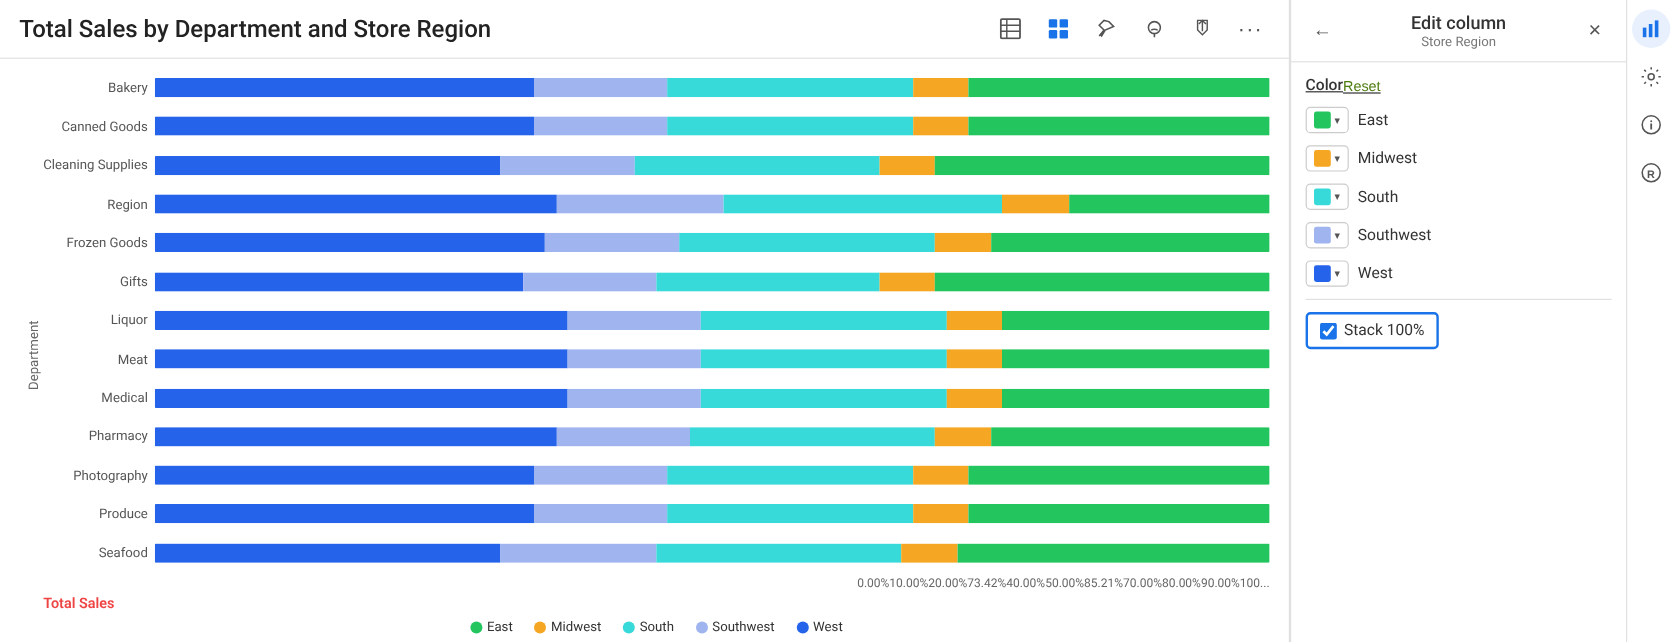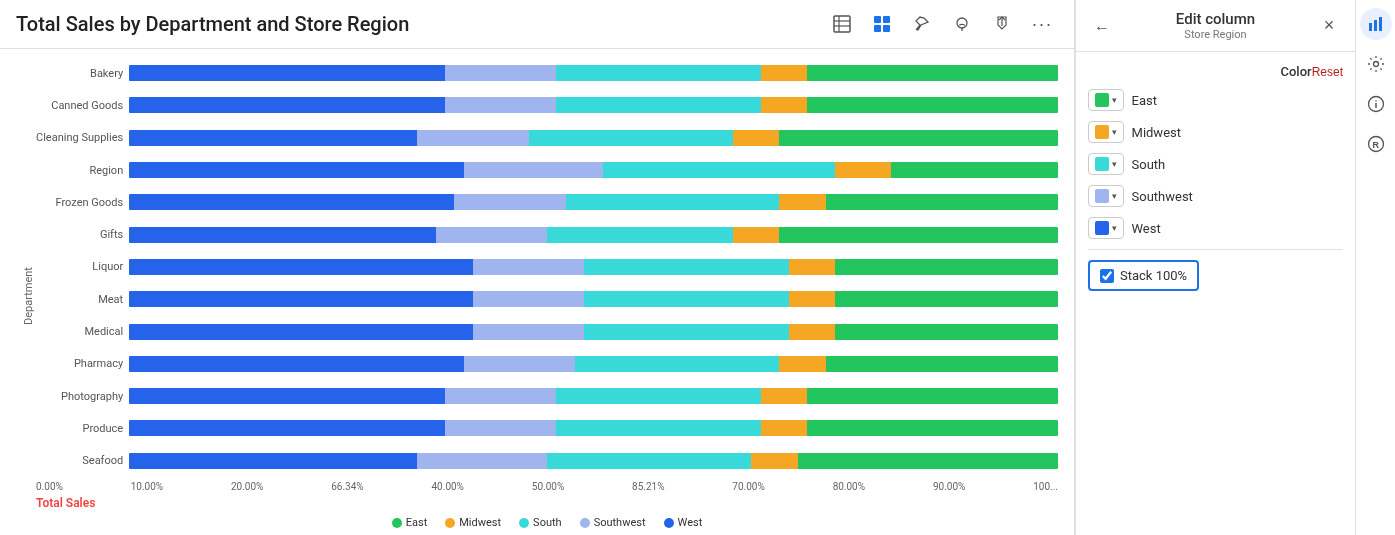--- a/index.html
+++ b/index.html
@@ -14,39 +14,39 @@
     .chart-container { flex: 1; display: flex; flex-direction: column; padding: 8px 16px 0 16px; overflow: hidden; }
     .chart-inner { display: flex; flex: 1; }
     .y-axis-label { writing-mode: vertical-rl; transform: rotate(180deg); font-size: 11px; color: #666; display: flex; align-items: center; justify-content: center; padding-right: 4px; width: 20px; }
     .chart-right { flex: 1; display: flex; flex-direction: column; }
     .bars-area { flex: 1; display: flex; }
     .y-labels { display: flex; flex-direction: column; justify-content: space-around; padding-right: 6px; min-width: 90px; text-align: right; }
     .y-label { font-size: 11px; color: #555; line-height: 1; }
     .bars-canvas { flex: 1; display: flex; flex-direction: column; justify-content: space-around; position: relative; }
     .bar-row { display: flex; height: 16px; width: 100%; border-radius: 1px; overflow: hidden; }
     .bar-seg { height: 100%; }
-    .x-axis { display: flex; justify-content: space-between; padding: 4px 0 2px 0; }
+    .x-axis { display: flex; justify-content: flex-end; padding: 4px 0 2px 0; }
     .x-tick { font-size: 10px; color: #666; }
     .x-axis-label { text-align: left; font-size: 12px; font-weight: 600; color: #ef4444; padding: 2px 0; }
     .legend { display: flex; align-items: center; justify-content: center; gap: 18px; padding: 4px 0 6px 0; }
     .legend-item { display: flex; align-items: center; gap: 4px; font-size: 11px; color: #333; }
     .legend-dot { width: 10px; height: 10px; border-radius: 50%; }
 
     
     .right-panel { width: 280px; display: flex; flex-direction: column; border-left: 1px solid #e0e0e0; position: relative; }
     .panel-header { display: flex; align-items: center; padding: 10px 12px; border-bottom: 1px solid #e0e0e0; gap: 8px; }
     .panel-back-btn { width: 28px; height: 28px; border: none; background: transparent; cursor: pointer; display: flex; align-items: center; justify-content: center; color: #555; font-size: 16px; border-radius: 4px; }
     .panel-title-area { flex: 1; text-align: center; }
     .panel-title { font-size: 15px; font-weight: 500; }
     .panel-subtitle { font-size: 11px; color: #777; }
     .panel-close-btn { width: 28px; height: 28px; border: none; background: transparent; cursor: pointer; display: flex; align-items: center; justify-content: center; color: #555; font-size: 18px; border-radius: 4px; }
     .panel-body { flex: 1; overflow-y: auto; padding: 12px; }
-    .section-header { display: flex; align-items: center; justify-content: flex-end; margin-bottom: 10px; }
+    .section-header { display: flex; align-items: center; justify-content: flex-start; margin-bottom: 10px; text-decoration: underline; }
     .section-title { font-size: 13px; font-weight: 500; color: #333; }
-    .reset-link { color: #b91c1c; font-size: 12px; cursor: pointer; border: none; background: none; }
+    .reset-link { color: #4d7c0f; font-size: 12px; cursor: pointer; border: none; background: none; }
     .color-item { display: flex; align-items: center; gap: 8px; margin-bottom: 10px; }
     .color-swatch-btn { display: flex; align-items: center; gap: 3px; border: 1px solid #ccc; border-radius: 4px; padding: 3px 6px; cursor: pointer; background: #fff; font-size: 12px; }
     .color-swatch { width: 14px; height: 14px; border-radius: 2px; }
     .chevron-down { font-size: 9px; color: #555; }
     .color-label { font-size: 13px; color: #333; }
     .divider { border: none; border-top: 1px solid #e0e0e0; margin: 10px 0; }
     .format-section { }
     .format-header { display: flex; align-items: center; justify-content: space-between; cursor: pointer; padding: 4px 0; }
     .format-title { font-size: 13px; font-weight: 500; color: #333; }
     .chevron-up { font-size: 14px; color: #555; }
@@ -220,21 +220,21 @@
                 <div class="bar-seg" style="width: 22%; background-color: rgb(56, 217, 217);"></div>
                 <div class="bar-seg" style="width: 5%; background-color: rgb(245, 166, 35);"></div>
                 <div class="bar-seg" style="width: 28%; background-color: rgb(34, 197, 94);"></div>
               </div>
             </div>
         </div>
         <div class="x-axis" id="x-axis">
             <span class="x-tick">0.00%</span>
             <span class="x-tick">10.00%</span>
             <span class="x-tick">20.00%</span>
-            <span class="x-tick">66.34%</span>
+            <span class="x-tick">73.42%</span>
             <span class="x-tick">40.00%</span>
             <span class="x-tick">50.00%</span>
             <span class="x-tick">85.21%</span>
             <span class="x-tick">70.00%</span>
             <span class="x-tick">80.00%</span>
             <span class="x-tick">90.00%</span>
             <span class="x-tick">100...</span>
           </div>
         <div class="x-axis-label">Total Sales</div>
         <div class="legend" id="legend">

